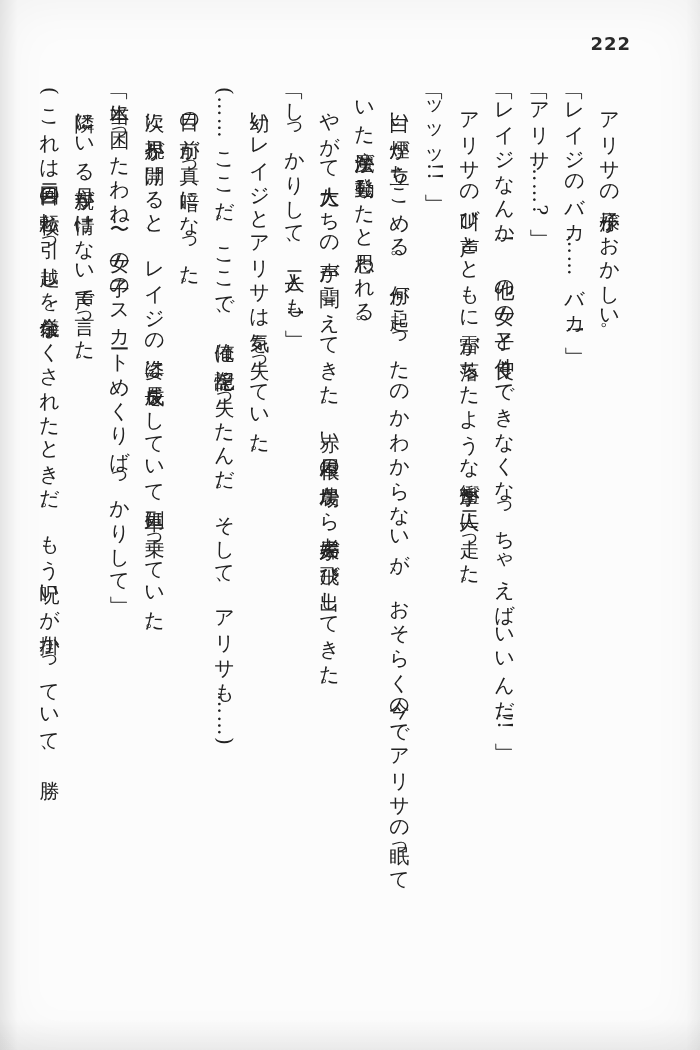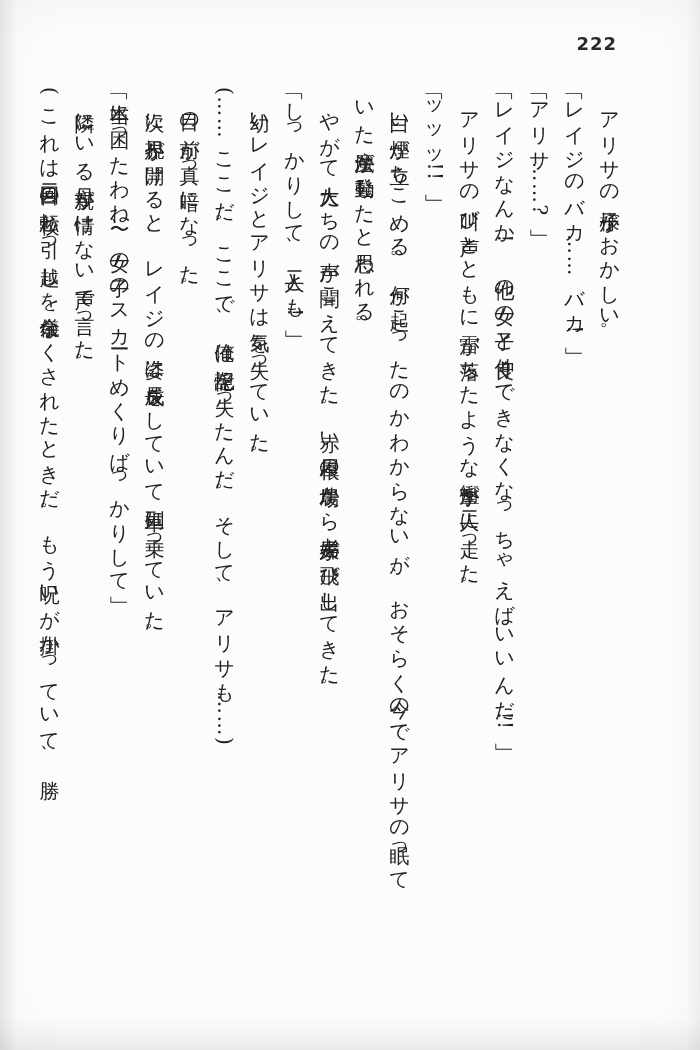--- a/index.html
+++ b/index.html
@@ -22,21 +22,21 @@
   .page::after {
     content: "";
     position: absolute;
     inset: 0;
     box-shadow: inset 0 0 55px rgba(0,0,0,0.05);
     pointer-events: none;
   }
   .page-number {
     position: absolute;
     top: 33px;
-    right: 83px;
+    right: 69px;
     font-family: "DejaVu Sans", "Liberation Sans", sans-serif;
     font-size: 18px;
     font-weight: bold;
     letter-spacing: 1px;
     color: #2a2a2a;
   }
   .text-block {
     position: absolute;
     top: 87px;
     right: 73px;

